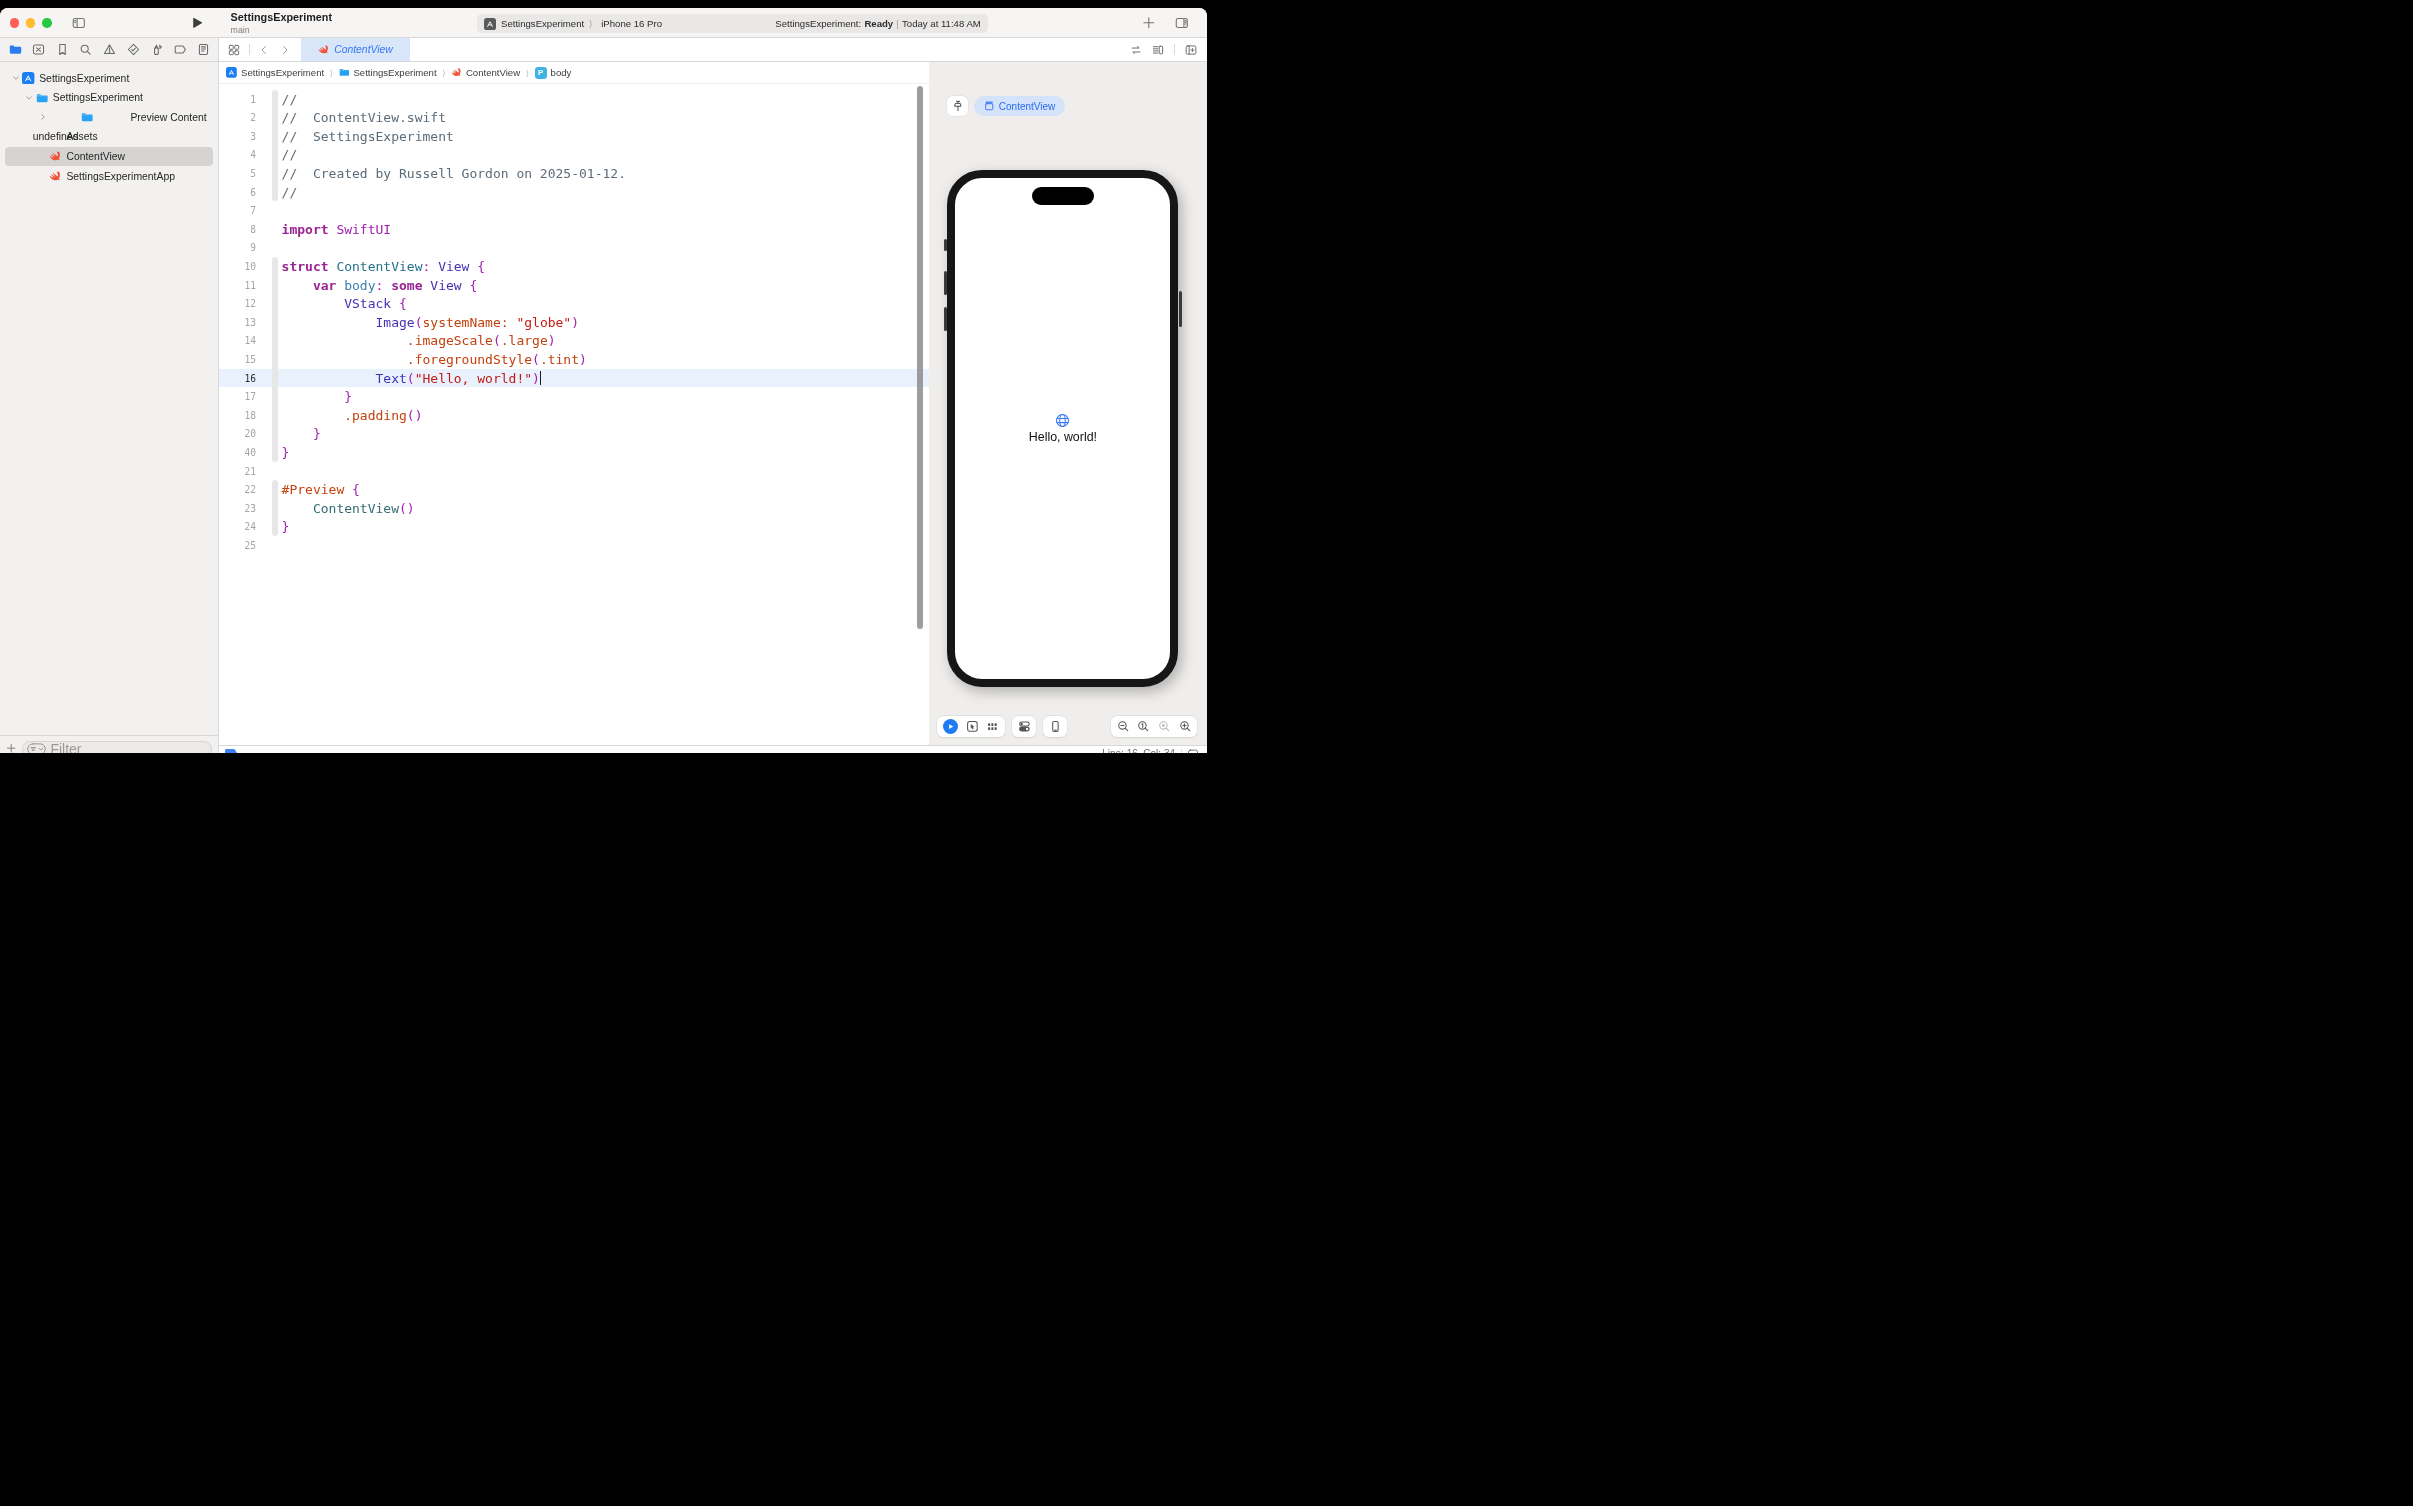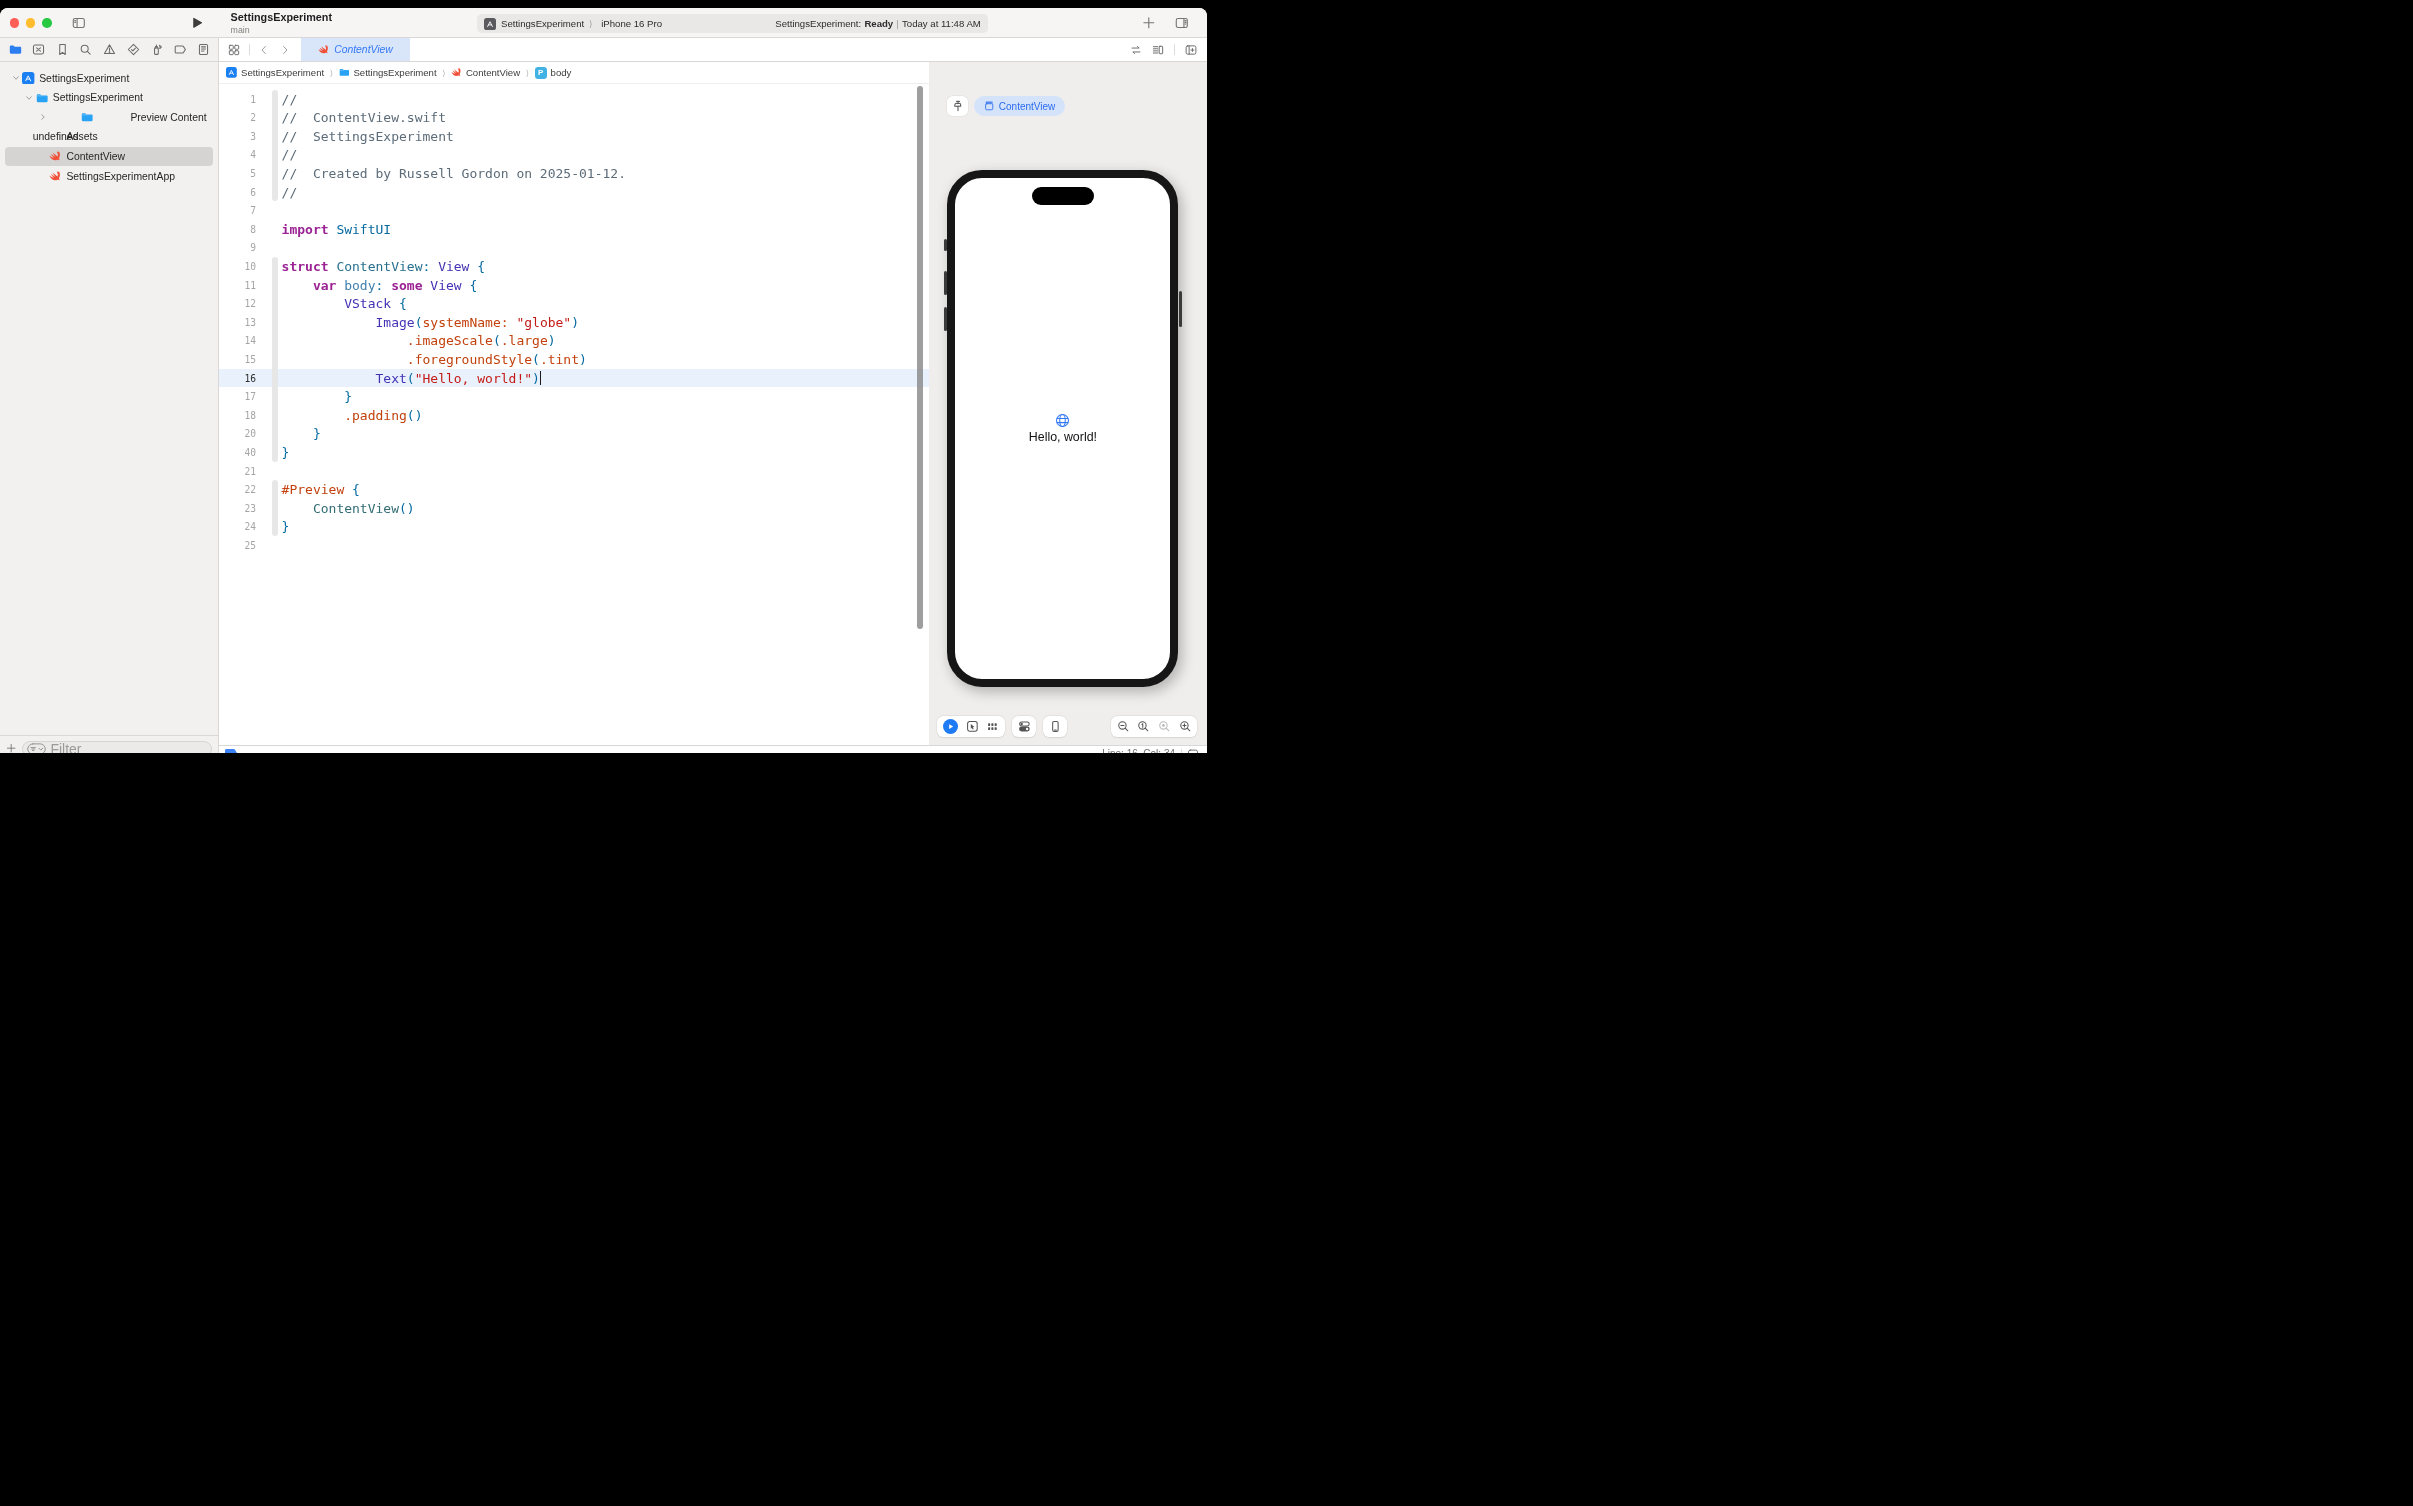--- a/index.html
+++ b/index.html
@@ -66,21 +66,21 @@
   .codewrap{flex:1; position:relative; overflow:hidden; padding-top:5.6px;}
   .crow{display:flex; height:18.6px; align-items:center; white-space:pre;}
   .crow.cur{background:#e9f1fc;}
   .ln{width:37px; text-align:right; font-family:"DejaVu Sans Mono","Liberation Mono",monospace; font-size:9.6px; color:#a5a5a5; flex:none;}
   .crow.cur .ln{color:#2d2d2d;}
   .rib{width:5.6px; margin-left:16px; height:100%; flex:none;}
   .rib.on{background:#e7e7e7;}
   .rib.top{border-radius:3.2px 3.2px 0 0}.rib.bot{border-radius:0 0 3.2px 3.2px}
   .cd{font-family:"DejaVu Sans Mono","Liberation Mono",monospace; font-size:13px; color:#000; padding-left:4px;}
   .c-com{color:#5d6c79}.c-kw{color:#9b2393;font-weight:bold}.c-str{color:#c41a16}
-  .c-type{color:#4332b4}.c-mem{color:#c2410c}.c-decl{color:#26708e}.c-proj{color:#326d74}.c-prop{color:#4080b0}.c-pl{color:#0369a1}
+  .c-type{color:#4332b4}.c-mem{color:#c2410c}.c-decl{color:#26708e}.c-proj{color:#326d74}.c-prop{color:#4080b0}.c-pl{color:#a21caf}
   .caret{display:inline-block; width:1.6px; height:14.4px; background:#1b1b1b; vertical-align:-2.4px;}
   .scrollbar{position:absolute; right:6.4px; top:1.6px; width:5.6px; height:543px; border-radius:3.2px; background:#7d7d7d; opacity:.75;}
   
   .canvas{flex:1; background:#efeeec; position:relative; min-width:0;}
   .pinbtn{position:absolute; left:18.4px; top:34px; width:21px; height:20px; background:#fff; border-radius:5.6px;
     display:flex; align-items:center; justify-content:center; color:#4a4a4a; box-shadow:0 0 0 0.4px rgba(0,0,0,.08);}
   .pinbtn svg{width:12px;height:12px}
   .chip{position:absolute; left:45px; top:34px; height:20px; background:#d4e3fa; border-radius:10px;
     display:flex; align-items:center; gap:4.8px; padding:0 9.6px; color:#2b6bee; font-size:10px;}
   .chip svg{width:10.4px;height:10.4px}

